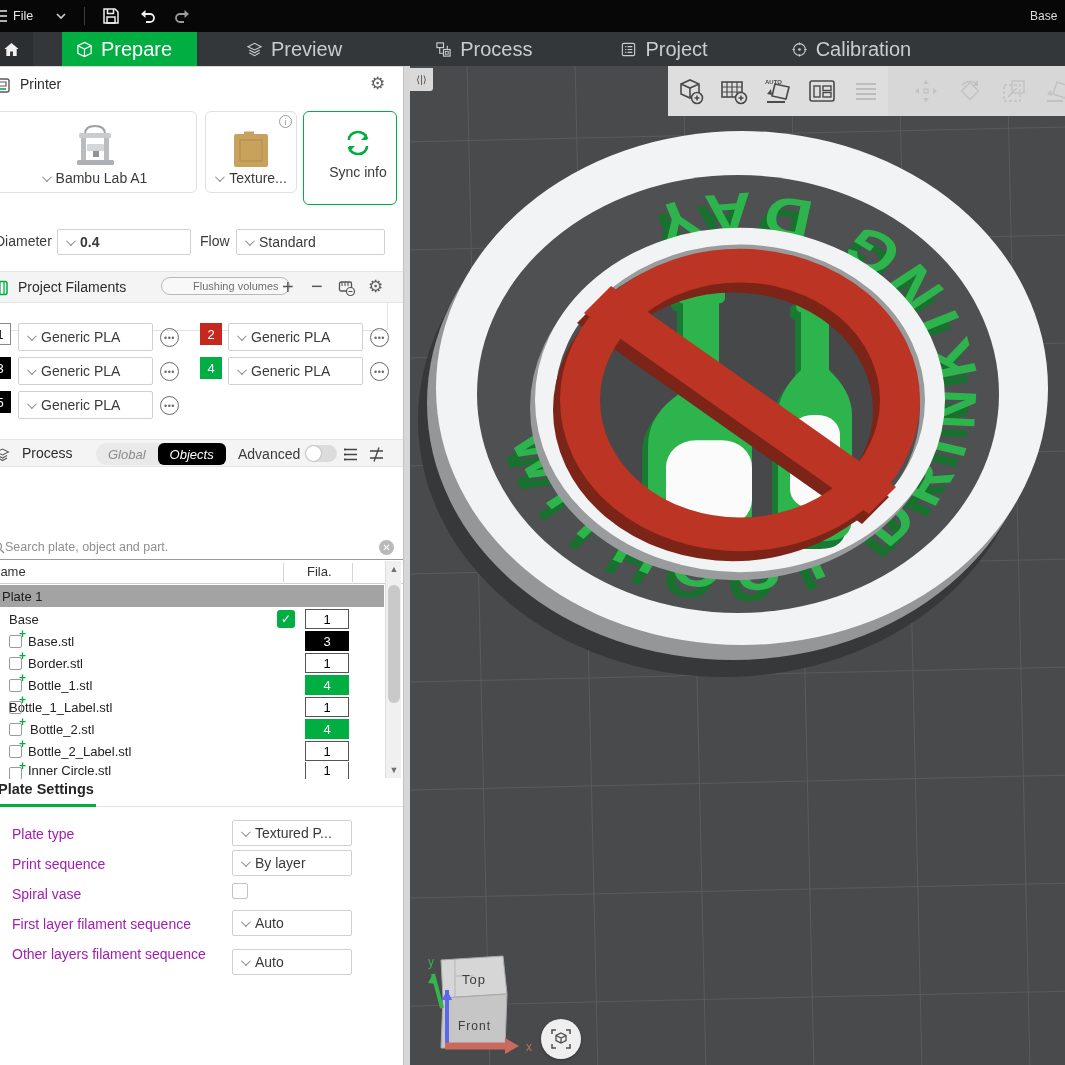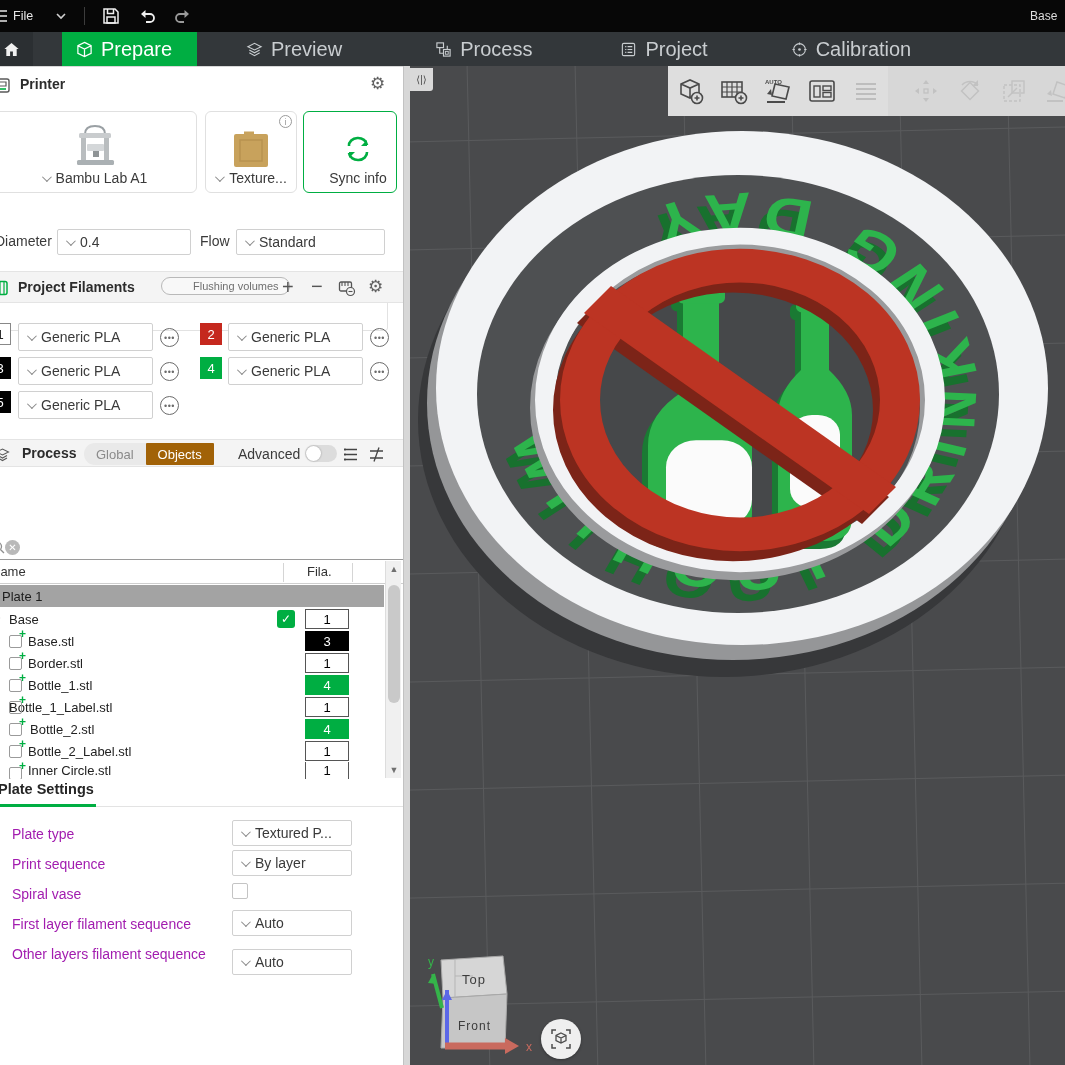--- a/index.html
+++ b/index.html
@@ -19,36 +19,36 @@
   #tabbar { position:absolute; left:0; top:32px; width:1065px; height:34px; background:#33373a; }
   #tabbar .inner { position:absolute; left:-11px; top:0; width:1076px; height:34px; display:flex; align-items:stretch; }
   .tab { display:flex; align-items:center; gap:8px; color:#c9cdd0; font-size:20px; padding:0 14px; }
   .tab.home { background:#2b2f32; width:44px; justify-content:center; padding:0; }
   .tab.active { background:#00AE42; color:#fff; }
   .tab .ticon { width:17px; height:17px; }
 
   
   #panel { position:absolute; left:0; top:66px; width:403px; height:999px; background:#fff; overflow:hidden; border-top:1px solid #d8d8d8; }
   #panel .inner { position:absolute; left:-11px; top:0; width:414px; height:999px; }
-  .sec-title { font-size:14px; font-weight:bold; color:#2c2c2c; }
+  .sec-title { font-size:14px; font-weight:normal; color:#2c2c2c; }
   .gear { color:#606060; font-size:17px; line-height:1; }
   .chev { display:inline-block; width:7px; height:7px; border-right:1.5px solid #8a8a8a; border-bottom:1.5px solid #8a8a8a; transform:rotate(45deg) translateY(-2px); margin-right:7px; flex:0 0 auto; }
   .combo { position:absolute; background:#fff; border:1px solid #d0d0d0; border-radius:2px; display:flex; align-items:center; padding:0 8px; font-size:14px; color:#3a3a3a; }
   .card { position:absolute; border:1px solid #e0e0e0; border-radius:6px; background:#fff; display:flex; flex-direction:column; align-items:center; justify-content:flex-end; padding-bottom:6px; }
   .card .cap { font-size:14px; color:#3a3a3a; display:flex; align-items:center; }
   fieldset#nozzle { position:absolute; left:5px; top:212px; width:394px; height:52px; border:1px solid #e2e2e2; border-radius:3px; }
   fieldset#nozzle legend { font-size:11px; color:#b5b5b5; margin-left:2px; padding:0 4px; }
   .hdr-band { position:absolute; left:0; width:414px; background:#f4f4f4; border-top:1px solid #e4e4e4; border-bottom:1px solid #e4e4e4; display:flex; align-items:center; }
   .pill { border:1px solid #b9b9b9; border-radius:10px; color:#6f6f6f; font-size:11px; padding:2px 10px; background:#f8f8f8; }
   .plusminus { font-size:20px; color:#555; line-height:1; }
   .fil-badge { position:absolute; width:22px; height:22px; border:1px solid #888; display:flex; align-items:center; justify-content:center; font-size:13px; }
   .ellip { position:absolute; width:19px; height:19px; border:1.4px solid #6b6b6b; border-radius:50%; color:#6b6b6b; display:flex; align-items:center; justify-content:center; font-size:9px; letter-spacing:.5px; }
   .seg { position:absolute; height:22px; background:#e9e9e9; border-radius:12px; display:flex; align-items:center; }
   .seg .opt { padding:0 12px; font-size:13px; color:#8a8a8a; height:22px; display:flex; align-items:center; }
-  .seg .opt.on { background:#a16207; color:#fff; border-radius:1px; }
+  .seg .opt.on { background:#000000; color:#fff; border-radius:6px; }
   .switch { position:absolute; width:32px; height:17px; border-radius:9px; background:#dcdcdc; }
   .switch .knob { position:absolute; left:1px; top:1px; width:15px; height:15px; border-radius:50%; background:#fff; box-shadow:0 0 2px rgba(0,0,0,.35); }
   #searchrow { position:absolute; left:0; top:468px; width:414px; height:25px; border-bottom:1px solid #9a9a9a; display:flex; align-items:center; }
   #searchrow input { border:0; outline:0; flex:1; font-size:12.5px; color:#555; font-family:inherit; }
   #searchrow input::placeholder { color:#8f8f8f; }
   .clearbtn { width:15px; height:15px; border-radius:50%; background:#b9b9b9; color:#fff; font-size:10px; display:flex; align-items:center; justify-content:center; margin-right:9px; }
   
   #treehdr { position:absolute; left:0; top:494px; width:414px; height:23px; border-bottom:1px solid #cfcfcf; font-size:13px; color:#333; }
   .coldiv { position:absolute; top:2px; width:1px; height:19px; background:#d5d5d5; }
   .trow { position:absolute; left:0; width:395px; height:22px; display:flex; align-items:center; font-size:13px; color:#222; }
@@ -203,35 +203,35 @@
         <rect x="4" y="4" width="34" height="33" rx="2" fill="#c8a25c"></rect>
         <rect x="14" y="1.5" width="10" height="4" fill="#c8a25c"></rect>
         <rect x="10" y="10" width="22" height="21" fill="none" stroke="#b8934f" stroke-width="1.5"></rect>
       </svg>
       <div class="cap">
           <span class="chev"></span>
           <span>Texture...</span>
         </div>
     </div>
 
-    <div class="card" style="left:314px; top:44px; width:94px; height:82px; border:1.5px solid #00AE42; gap:8px;padding-left:16px;">
+    <div class="card" style="left:314px; top:44px; width:94px; height:94px; border:1.5px solid #00AE42; justify-content:center; gap:8px;padding-left:16px;">
       <svg width="30" height="26" viewBox="0 0 30 26">
         <path d="M6 10 A9 7.5 0 0 1 24 9" fill="none" stroke="#00AE42" stroke-width="2.6"></path>
         <path d="M24 16 A9 7.5 0 0 1 6 17" fill="none" stroke="#00AE42" stroke-width="2.6"></path>
         <path d="M24 4v6h-6z" fill="#00AE42"></path>
           <path d="M6 22v-6h6z" fill="#00AE42"></path>
       </svg>
       <div class="cap" style="font-size:14px;">Sync info</div>
     </div>
 
     <fieldset id="nozzle">
       <legend>Nozzle</legend>
     </fieldset>
     <div class="abs" style="left:6px; top:166px; font-size:14px; color:#3a3a3a;">Diameter</div>
-    <div class="combo" style="left:68px; top:162px; width:134px; height:26px;">
+    <div class="combo" style="left:68px; top:162px; width:134px; height:26px;font-weight:bold;">
       <span class="chev"></span>
         <span>0.4</span>
     </div>
     <div class="abs" style="left:211px; top:166px; font-size:14px; color:#3a3a3a;">Flow</div>
     <div class="combo" style="left:247px; top:162px; width:149px; height:26px;">
       <span class="chev"></span>
         <span>Standard</span>
     </div>
 
     <div class="hdr-band" style="top:204px; height:32px;">
@@ -285,21 +285,21 @@
         <span class="chev"></span>
         <span>Generic PLA</span>
       </div>
     <div class="ellip" style="left:171px; top:329px;">•••</div>
 
     <div class="hdr-band" style="top:372px; height:28px;">
       <svg class="abs" style="left:6px; top:7px;" width="15" height="15" viewBox="0 0 15 15">
         <path d="M1.5 5 7.5 2l6 3-6 3z M3 8.5l4.5 2.5 4.5-2.5 M3 11l4.5 2.5 4.5-2.5" fill="none" stroke="#5a5a5a" stroke-width="1.1"></path>
       </svg>
       <div class="abs sec-title" style="left:33px; top:5px;">Process</div>
-      <div class="seg" style="left:95px; top:3px;">
+      <div class="seg" style="left:107px; top:3px;font-style:italic;">
         <div class="opt">Global</div>
         <div class="opt on">Objects</div>
       </div>
       <div class="abs" style="left:249px; top:6px; font-size:14px; color:#3a3a3a;">Advanced</div>
       <div class="switch" style="left:316px; top:5px;">
           <div class="knob"></div>
         </div>
       <svg class="abs" style="left:353px; top:6px;" width="17" height="17" viewBox="0 0 17 17">
         <path d="M2 3.5h13 M2 8.5h13 M2 13.5h13" stroke="#444" stroke-width="1.5"></path>
           <circle cx="3" cy="3.5" r="1" fill="#444"></circle>
@@ -310,20 +310,21 @@
         <path d="M2 5h13 M2 12h13" stroke="#444" stroke-width="1.5"></path>
           <path d="M11 1.5 6 15.5" stroke="#444" stroke-width="1.3"></path>
       </svg>
     </div>
 
     <div id="searchrow">
       <svg style="margin-left:3px; flex:0 0 auto;" width="13" height="13" viewBox="0 0 13 13">
         <circle cx="5.5" cy="5.5" r="4" fill="none" stroke="#8f8f8f" stroke-width="1.3"></circle>
           <path d="M8.7 8.7 12 12" stroke="#8f8f8f" stroke-width="1.3"></path>
       </svg>
+      <input type="text" placeholder="Search plate, object and part." style="">
       <div class="clearbtn">✕</div>
     </div>
 
     <div id="treehdr">
       <span class="abs" style="left:2px; top:3px;">Name</span>
       <div class="coldiv" style="left:294px;"></div>
       <span class="abs" style="left:318px; top:3px;">Fila.</span>
       <div class="coldiv" style="left:363px;"></div>
     </div>
 

